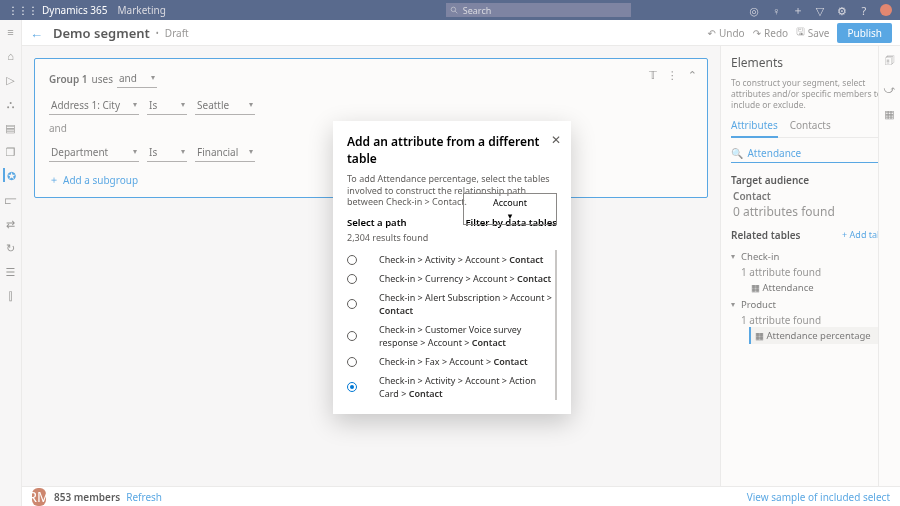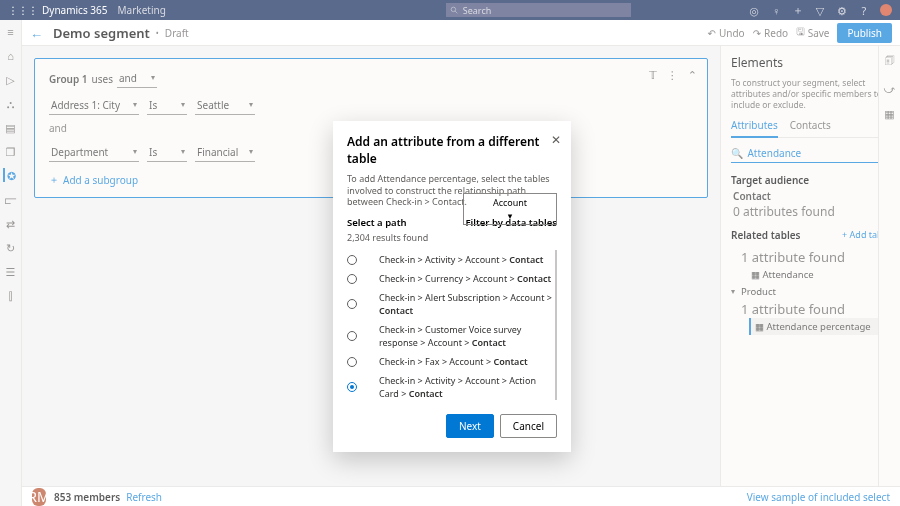--- a/index.html
+++ b/index.html
@@ -56,21 +56,21 @@
 .rpanel .sect { font-weight:600; font-size:10px; margin-bottom:2px;}
 .rpanel .sub { color:#323130; font-size:10px; font-weight:600; margin-left:2px;}
 .rpanel .subc { color:#605e5c; font-size:12px; margin-left:2px;}
 .rpanel .rt { display:flex; justify-content:space-between; margin-top:8px; font-size:10px;}
 .rpanel .rt a{ color:#0078d4; font-size:9px;}
 .rpanel .tree { margin-top:4px; font-size:9.5px;}
 .rpanel .tree .node { padding:2px 0 2px 10px; position:relative; color:#323130;}
 .rpanel .tree .node::before{content:"▾"; position:absolute; left:0; top:2px; font-size:8px; color:#605e5c;}
 .rpanel .tree .leaf { padding:2px 0 2px 20px; color:#323130;}
 .rpanel .tree .leaf.hl { background:#edebe9; border-left:2px solid #0078d4; margin-left:18px; padding-left:4px;}
-.rpanel .tree .cnt { color:#605e5c; font-size:13px; padding-left:10px;}
+.rpanel .tree .cnt { color:#605e5c; font-size:10px; padding-left:10px;}
 
 .rfar { position:absolute; right:0; top:46px; bottom:20px; width:22px; background:#faf9f8; border-left:1px solid #e1dfdd; display:flex; flex-direction:column; align-items:center; gap:10px; padding-top:6px; color:#605e5c;}
 .rfar span{font-size:11px;}
 
 
 .bottom { position:absolute; left:22px; right:0; bottom:0; height:20px; background:#fff; border-top:1px solid #e1dfdd; display:flex; align-items:center; padding:0 10px; font-size:10px;}
 .bottom .km{width:14px;height:18px;background:#b34722;color:#fff;font-size:14px;display:flex;align-items:center;justify-content:center;border-radius:6px;margin-right:8px;}
 .bottom .members{font-weight:600;}
 .bottom .refresh{color:#0078d4;margin-left:6px;}
 .bottom .sample{margin-left:auto;color:#0078d4;}
@@ -192,20 +192,21 @@
       <span class="clr">✕</span>
     </div>
     <div class="sect">Target audience</div>
     <div class="sub">Contact</div>
     <div class="subc">0 attributes found</div>
     <div class="rt">
       <span class="sect">Related tables</span>
       <a>+ Add table</a>
     </div>
     <div class="tree">
+      <div class="node">Check-in</div>
       <div class="cnt">1 attribute found</div>
       <div class="leaf">▦ <span>Attendance</span></div>
       <div class="node">Product</div>
       <div class="cnt">1 attribute found</div>
       <div class="leaf hl">▦ <span>Attendance percentage</span></div>
     </div>
   </div>
 </div>
 
 <div class="rfar">
@@ -256,17 +257,13 @@
       </div>
       <div class="path">
         <span class="radio"></span>
         <span>Check-in &gt; Fax &gt; Account &gt; <b>Contact</b></span>
       </div>
       <div class="path sel">
         <span class="radio"></span>
         <span>Check-in &gt; Activity &gt; Account &gt; Action Card &gt; <b>Contact</b></span>
       </div>
     </div>
-  <div class="btns">
-    <button class="primary">Next</button>
-    <button>Cancel</button>
-  </div>
 </div>
 
 </body></html>

